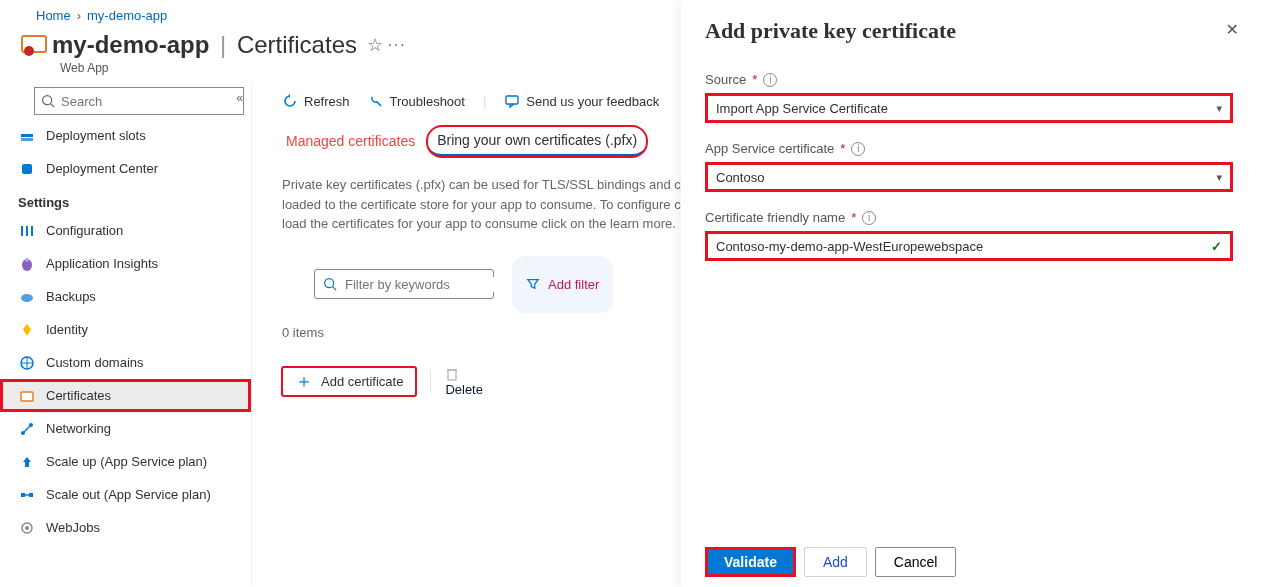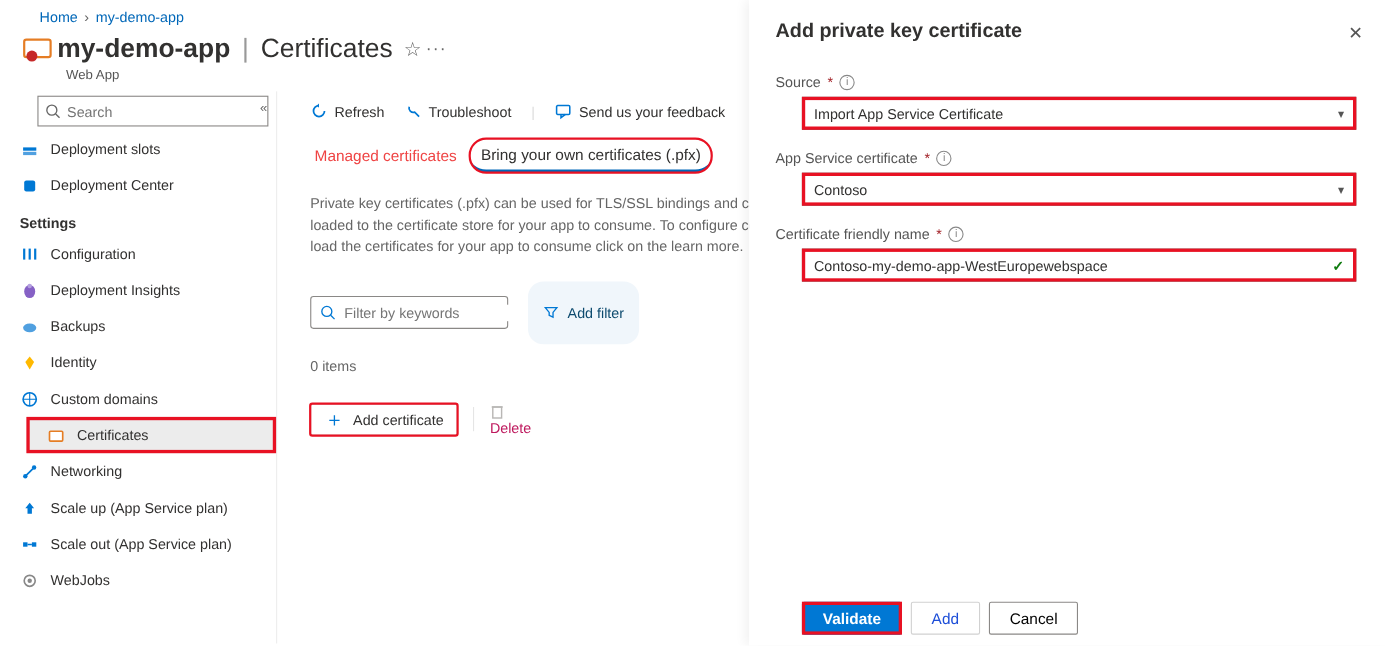--- a/index.html
+++ b/index.html
@@ -19,42 +19,42 @@
   .shell { display: flex; height: calc(100% - 85px); }
   .sidebar { width: 252px; border-right: 1px solid #ededed; flex-shrink: 0; position: relative; }
   .sidebar .search { padding: 4px 10px; margin-left: 24px; }
   .sidebar .searchbox { display: flex; align-items: center; border: 1px solid #8a8886; height: 28px; padding: 0 6px; gap: 6px; width: 210px; }
   .sidebar .searchbox input { border: none; outline: none; flex: 1; font-size: 13px; }
   .sidebar .collapseicon { position: absolute; right: 8px; top: 8px; color: #666; font-size: 12px; cursor: pointer; }
   .sidebar .group { padding: 10px 0 4px 18px; font-weight: 600; font-size: 13px; }
   .menu-item { display: flex; align-items: center; gap: 10px; height: 33px; padding-left: 18px; cursor: pointer; font-size: 13px; }
   .menu-item.active { background: #ececec; }
   .menu-icon { width: 18px; height: 18px; display: inline-flex; align-items: center; justify-content: center; font-size: 15px; }
-  .highlight-red-thick { outline: 3px solid #e81123; outline-offset: -3px; margin-left: 24px; }
+  .highlight-red-thick { outline: 3px solid #e81123; outline-offset: -3px; }
   .highlight-red { outline: 2px solid #e81123; outline-offset: -1px; }
   .main { flex: 1; padding: 10px 0 0 30px; position: relative; }
   .toolbar { display: flex; align-items: center; gap: 18px; padding-bottom: 10px; font-size: 13px; }
   .toolbar .tbtn { display: inline-flex; align-items: center; gap: 6px; cursor: pointer; }
   .toolbar .divider { color: #ddd; }
   .tabs { display: flex; align-items: flex-end; gap: 8px; margin-top: 6px; }
   .tab { padding: 8px 4px; cursor: pointer; font-size: 14px; color: #ef4444; }
   .tab.active { border-bottom: 3px solid #0067b8; color: #323130; }
   .tabboxed { padding: 6px 10px; border-radius: 15px; }
   .desc { margin-top: 18px; font-size: 13px; color: #666; max-width: 440px; line-height: 1.5; }
   .filterrow { display: flex; align-items: center; gap: 18px; margin-top: 22px; }
-  .filterbox { display: inline-flex; align-items: center; border: 1px solid #8a8886; border-radius: 3px; height: 30px; padding: 0 8px; gap: 8px; width: 180px; }
+  .filterbox { display: inline-flex; align-items: center; border: 1px solid #8a8886; border-radius: 3px; height: 30px; padding: 0 8px; gap: 8px; width: 180px; margin-left: 32px; }
   .filterbox input { border: none; outline: none; flex: 1; font-size: 13px; }
-  .chipbtn { display: inline-flex; align-items: center; gap: 8px; background: #f0f6fb; border-radius: 14px; padding: 21px 14px; cursor: pointer; color: #0c4a6e; }
+  .chipbtn { display: inline-flex; align-items: center; gap: 8px; background: #f0f6fb; border-radius: 14px; padding: 21px 14px; cursor: pointer; color: #be185d; }
   .items { margin-top: 12px; color: #666; }
   .actionrow { display: flex; align-items: center; gap: 14px; margin-top: 26px; }
   .addcert { display: inline-flex; align-items: center; gap: 8px; border: 1px solid #d1d1d1; border-radius: 2px; padding: 6px 12px; cursor: pointer; }
   .vdiv { width: 1px; height: 22px; background: #e5e5e5; }
-  .disabled { color: #be185d; cursor: not-allowed; }
+  .disabled { color: #0f172a; cursor: not-allowed; }
   .panel { position: absolute; top: 0; right: 0; width: 580px; height: 100%; background: #fff; padding: 18px 28px 0 24px; box-shadow: -4px 0 10px rgba(0,0,0,0.06); }
-  .panel h2 { font-size: 18px; font-weight: 600; }
+  .panel h2 { font-size: 22px; font-weight: 600; font-family: Liberation Serif, serif; }
   .panel .close { position: absolute; right: 22px; top: 20px; font-size: 16px; color: #555; cursor: pointer; }
   .field { margin-top: 28px; }
   .field.tight { margin-top: 18px; }
   .field .lab { font-size: 13px; color: #555; display: inline-flex; align-items: center; gap: 6px; }
   .req { color: #a4262c; }
   .info { display: inline-flex; align-items: center; justify-content: center; width: 14px; height: 14px; border: 1px solid #888; border-radius: 50%; font-size: 10px; color: #888; cursor: pointer; }
   .select { margin-top: 6px; border: 1px solid #605e5c; height: 30px; display: flex; align-items: center; padding: 0 10px; justify-content: space-between; cursor: pointer; font-size: 13px; }
   .chev { font-size: 11px; color: #555; }
   .checkmark { color: #107c10; font-weight: bold; }
   .panel-footer { position: absolute; bottom: 10px; left: 24px; display: flex; gap: 8px; }
@@ -134,21 +134,21 @@
         </span>
       <span>Configuration</span>
     </div>
     <div class="menu-item">
       <span class="menu-icon">
           <svg width="16" height="16">
             <ellipse cx="8" cy="9" rx="5" ry="6" fill="#8661c5"></ellipse>
             <circle cx="8" cy="4" r="2" fill="#b4a0e0"></circle>
           </svg>
         </span>
-      <span>Deployment Insights</span>
+      <span>Application Insights</span>
     </div>
     <div class="menu-item">
       <span class="menu-icon">
           <svg width="16" height="16">
             <ellipse cx="8" cy="9" rx="6" ry="4" fill="#50a0e0"></ellipse>
           </svg>
         </span>
       <span>Backups</span>
     </div>
     <div class="menu-item">

